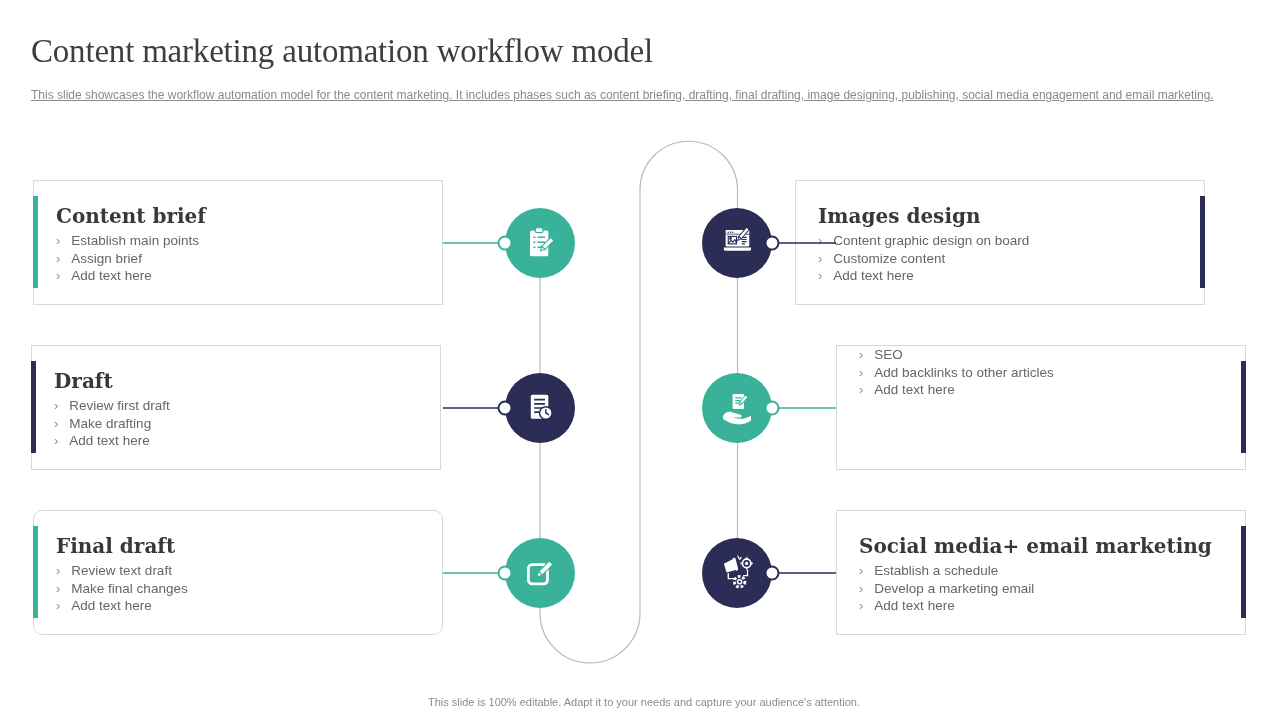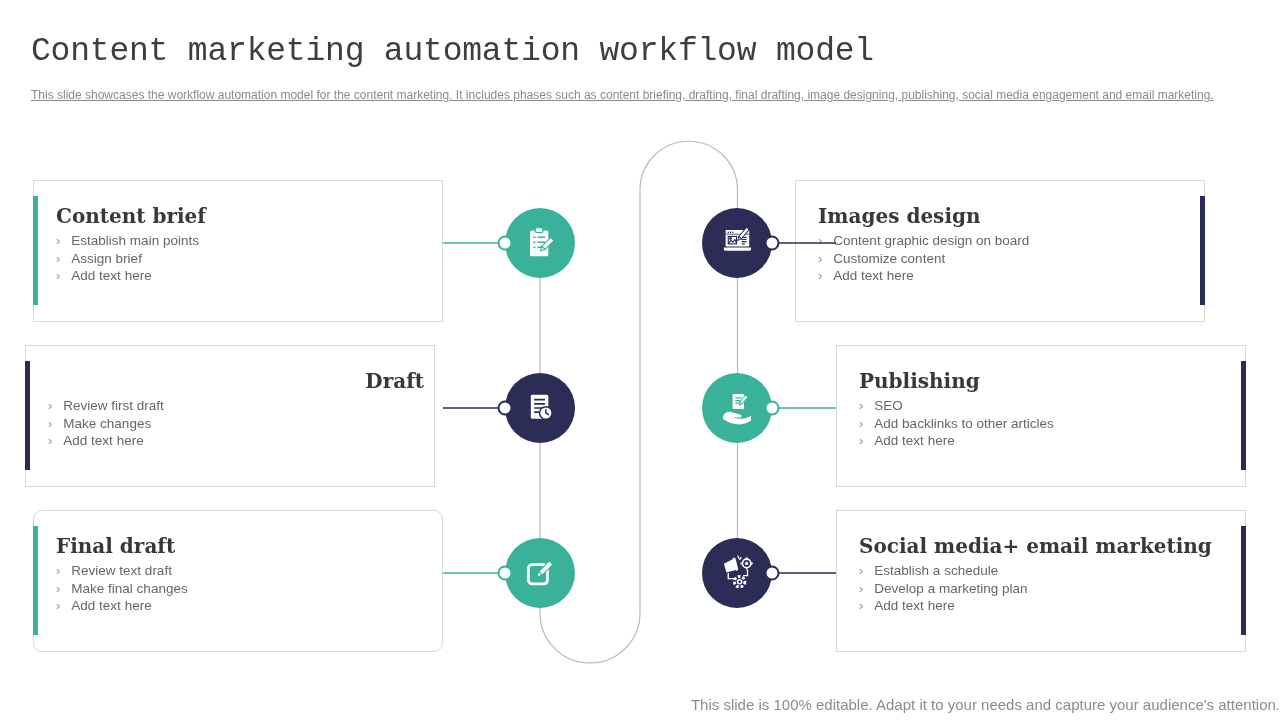--- a/index.html
+++ b/index.html
@@ -2,34 +2,34 @@
 <html><head>
 <meta charset="utf-8">
 <style>
   html,body { margin:0; padding:0; background:#fff; }
   .slide {
     position:relative; width:1280px; height:720px; background:#ffffff;
     font-family:"Liberation Sans", sans-serif; overflow:hidden;
   }
   .title {
     position:absolute; left:31px; top:33px; width:1000px;
-    font-family:Liberation Mono, monospace; font-size:33px; font-weight:400;
+    font-family:Liberation Serif, serif; font-size:33px; font-weight:400;
     color:#3e3e3e; letter-spacing:-0.2px;
   }
   .subtitle {
     position:absolute; left:31px; top:88px; width:1200px;
     font-size:12px; color:#8a8a8a;text-decoration:underline;
   }
   .footer {
-    position:absolute; left:0; right:0; top:696px; text-align:right;
-    font-size:15px; color:#8c8c8c;padding-left:8px;
+    position:absolute; left:0; right:0; top:696px; text-align:center;
+    font-size:11px; color:#8c8c8c;padding-left:8px;
   }
   
   .box {
-    position:absolute; width:410px; height:142px; box-sizing:border-box;
+    position:absolute; width:410px; height:125px; box-sizing:border-box;
     background:#fff; border:1px solid #d9d9d9;
   }
   .box .bar { position:absolute; top:15px; bottom:16px; width:5px; }
   .box.left  .bar { left:-1px; }
   .box.right .bar { right:-1px; }
   .bar.teal { background:#3ab29a; }
   .bar.navy { background:#2b2d57; }
   .box h3 {
     margin:23px 10px 4px 22px;
     font-family:"DejaVu Serif", serif; font-size:20px; font-weight:700;
@@ -77,31 +77,31 @@
           <span class="chev">›</span>
           <span>Assign brief</span>
         </li>
       <li>
           <span class="chev">›</span>
           <span>Add text here</span>
         </li>
     </ul>
   </div>
 
-  <div class="box left" style="left:25px; top:345px;text-align:right;">
+  <div class="box left" style="left:31px; top:345px;">
     <div class="bar navy"></div>
     <h3>Draft</h3>
     <ul>
       <li>
           <span class="chev">›</span>
           <span>Review first draft</span>
         </li>
       <li>
           <span class="chev">›</span>
-          <span>Make changes</span>
+          <span>Make drafting</span>
         </li>
       <li>
           <span class="chev">›</span>
           <span>Add text here</span>
         </li>
     </ul>
   </div>
 
   <div class="box left" style="left:33px; top:510px;border-radius:9px;">
     <div class="bar teal"></div>
@@ -136,21 +136,20 @@
         </li>
       <li>
           <span class="chev">›</span>
           <span>Add text here</span>
         </li>
     </ul>
   </div>
 
   <div class="box right" style="left:836px; top:345px;">
     <div class="bar navy"></div>
-    <h3>Publishing</h3>
     <ul>
       <li>
           <span class="chev">›</span>
           <span>SEO</span>
         </li>
       <li>
           <span class="chev">›</span>
           <span>Add backlinks to other articles</span>
         </li>
       <li>
@@ -163,21 +162,21 @@
   <div class="box right" style="left:836px; top:510px;">
     <div class="bar navy"></div>
     <h3>Social media+ email marketing</h3>
     <ul>
       <li>
           <span class="chev">›</span>
           <span>Establish a schedule</span>
         </li>
       <li>
           <span class="chev">›</span>
-          <span>Develop a marketing plan</span>
+          <span>Develop a marketing email</span>
         </li>
       <li>
           <span class="chev">›</span>
           <span>Add text here</span>
         </li>
     </ul>
   </div>
 
   <div class="circle teal" style="left:505px; top:208px;">
     <svg viewBox="0 0 48 48" width="40" height="40">

